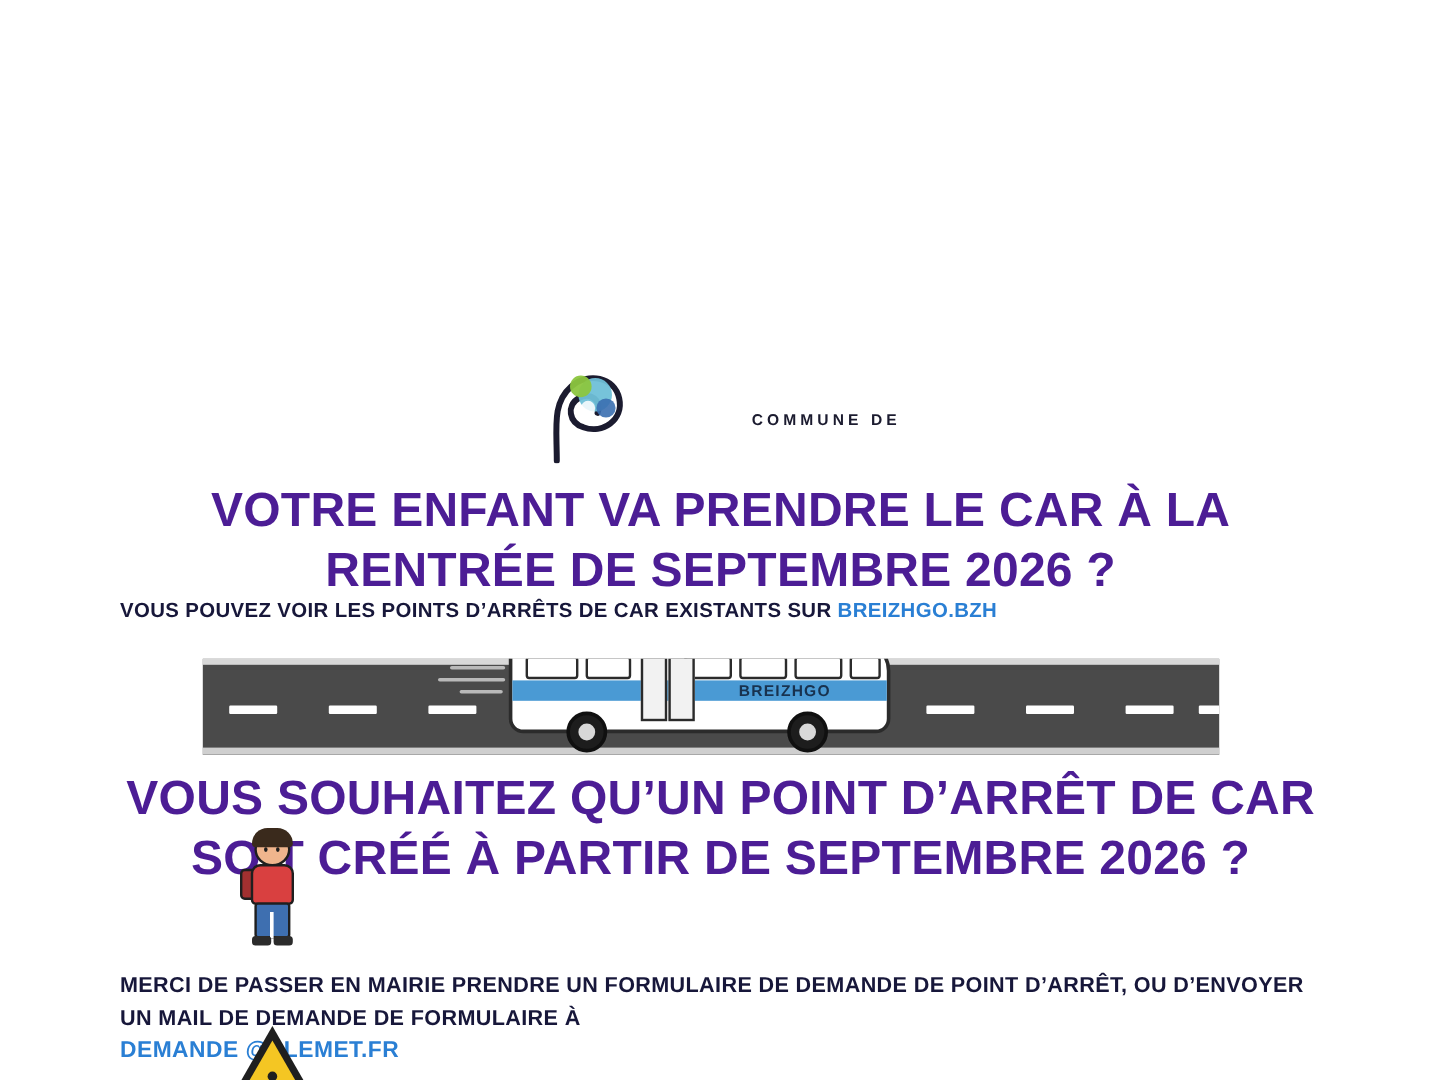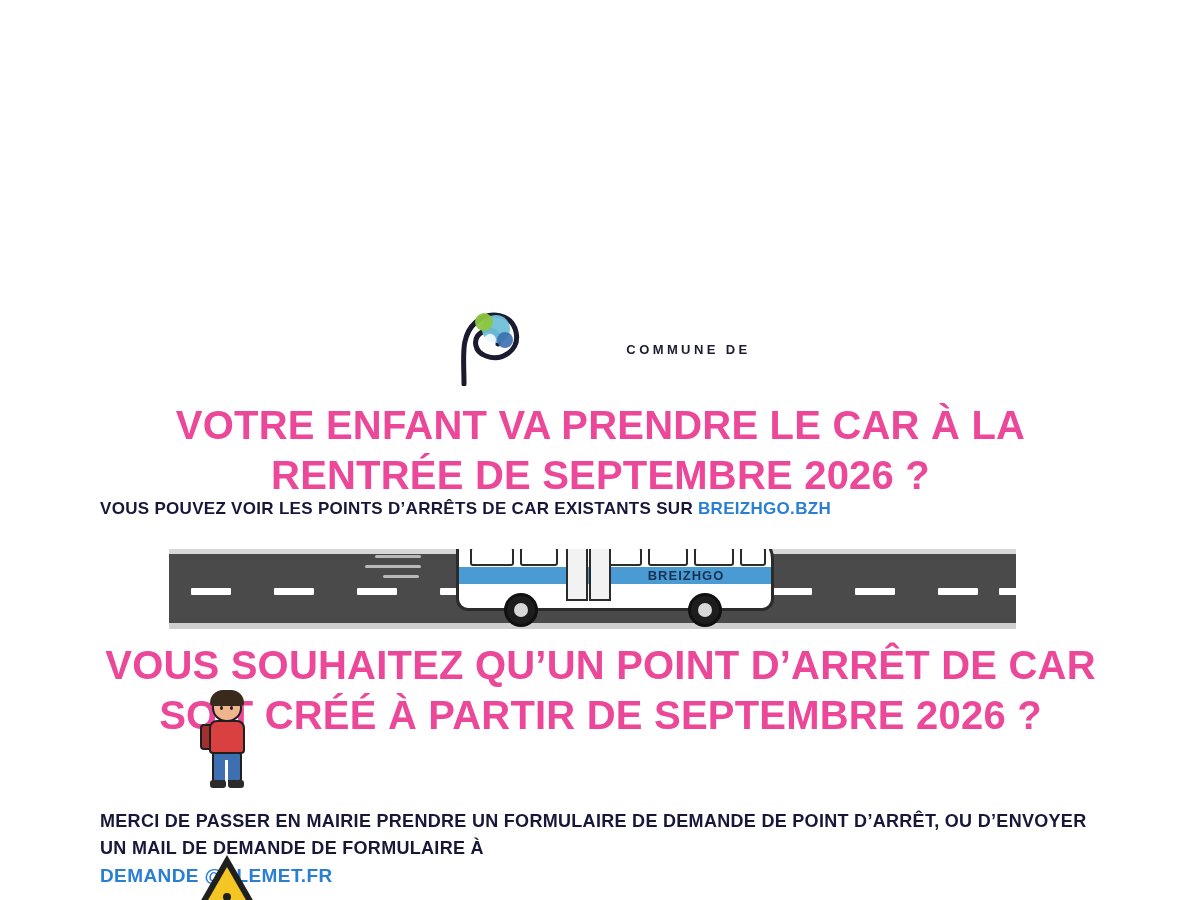--- a/index.html
+++ b/index.html
@@ -63,21 +63,21 @@
     letter-spacing: -0.5px;
     line-height: 1;
   }
 
   
   .h1 {
     position: absolute;
     left: 100px;
     width: 1001px;
     text-align: center;
-    color: #ec4899;
+    color: #4c1d95;
     font-size: 40px;
     font-weight: 800;
     line-height: 1.26;
     letter-spacing: 0.2px;
   }
   #head1 { top: 400px; }
   .sub {
     position: absolute;
     left: 100px;
     width: 1001px;
@@ -131,21 +131,20 @@
     border-radius: 1px;
   }
 
   
   .bus {
     position: absolute;
     left: 255px;
     top: -16px;
     width: 318px;
     height: 92px;
-    margin-left: 32px;
   }
   .bus-body {
     position: absolute;
     left: 0; top: 0;
     width: 318px;
     height: 78px;
     background: #ffffff;
     border: 3px solid #2b2b2b;
     border-radius: 16px 26px 12px 12px;
     box-sizing: border-box;

